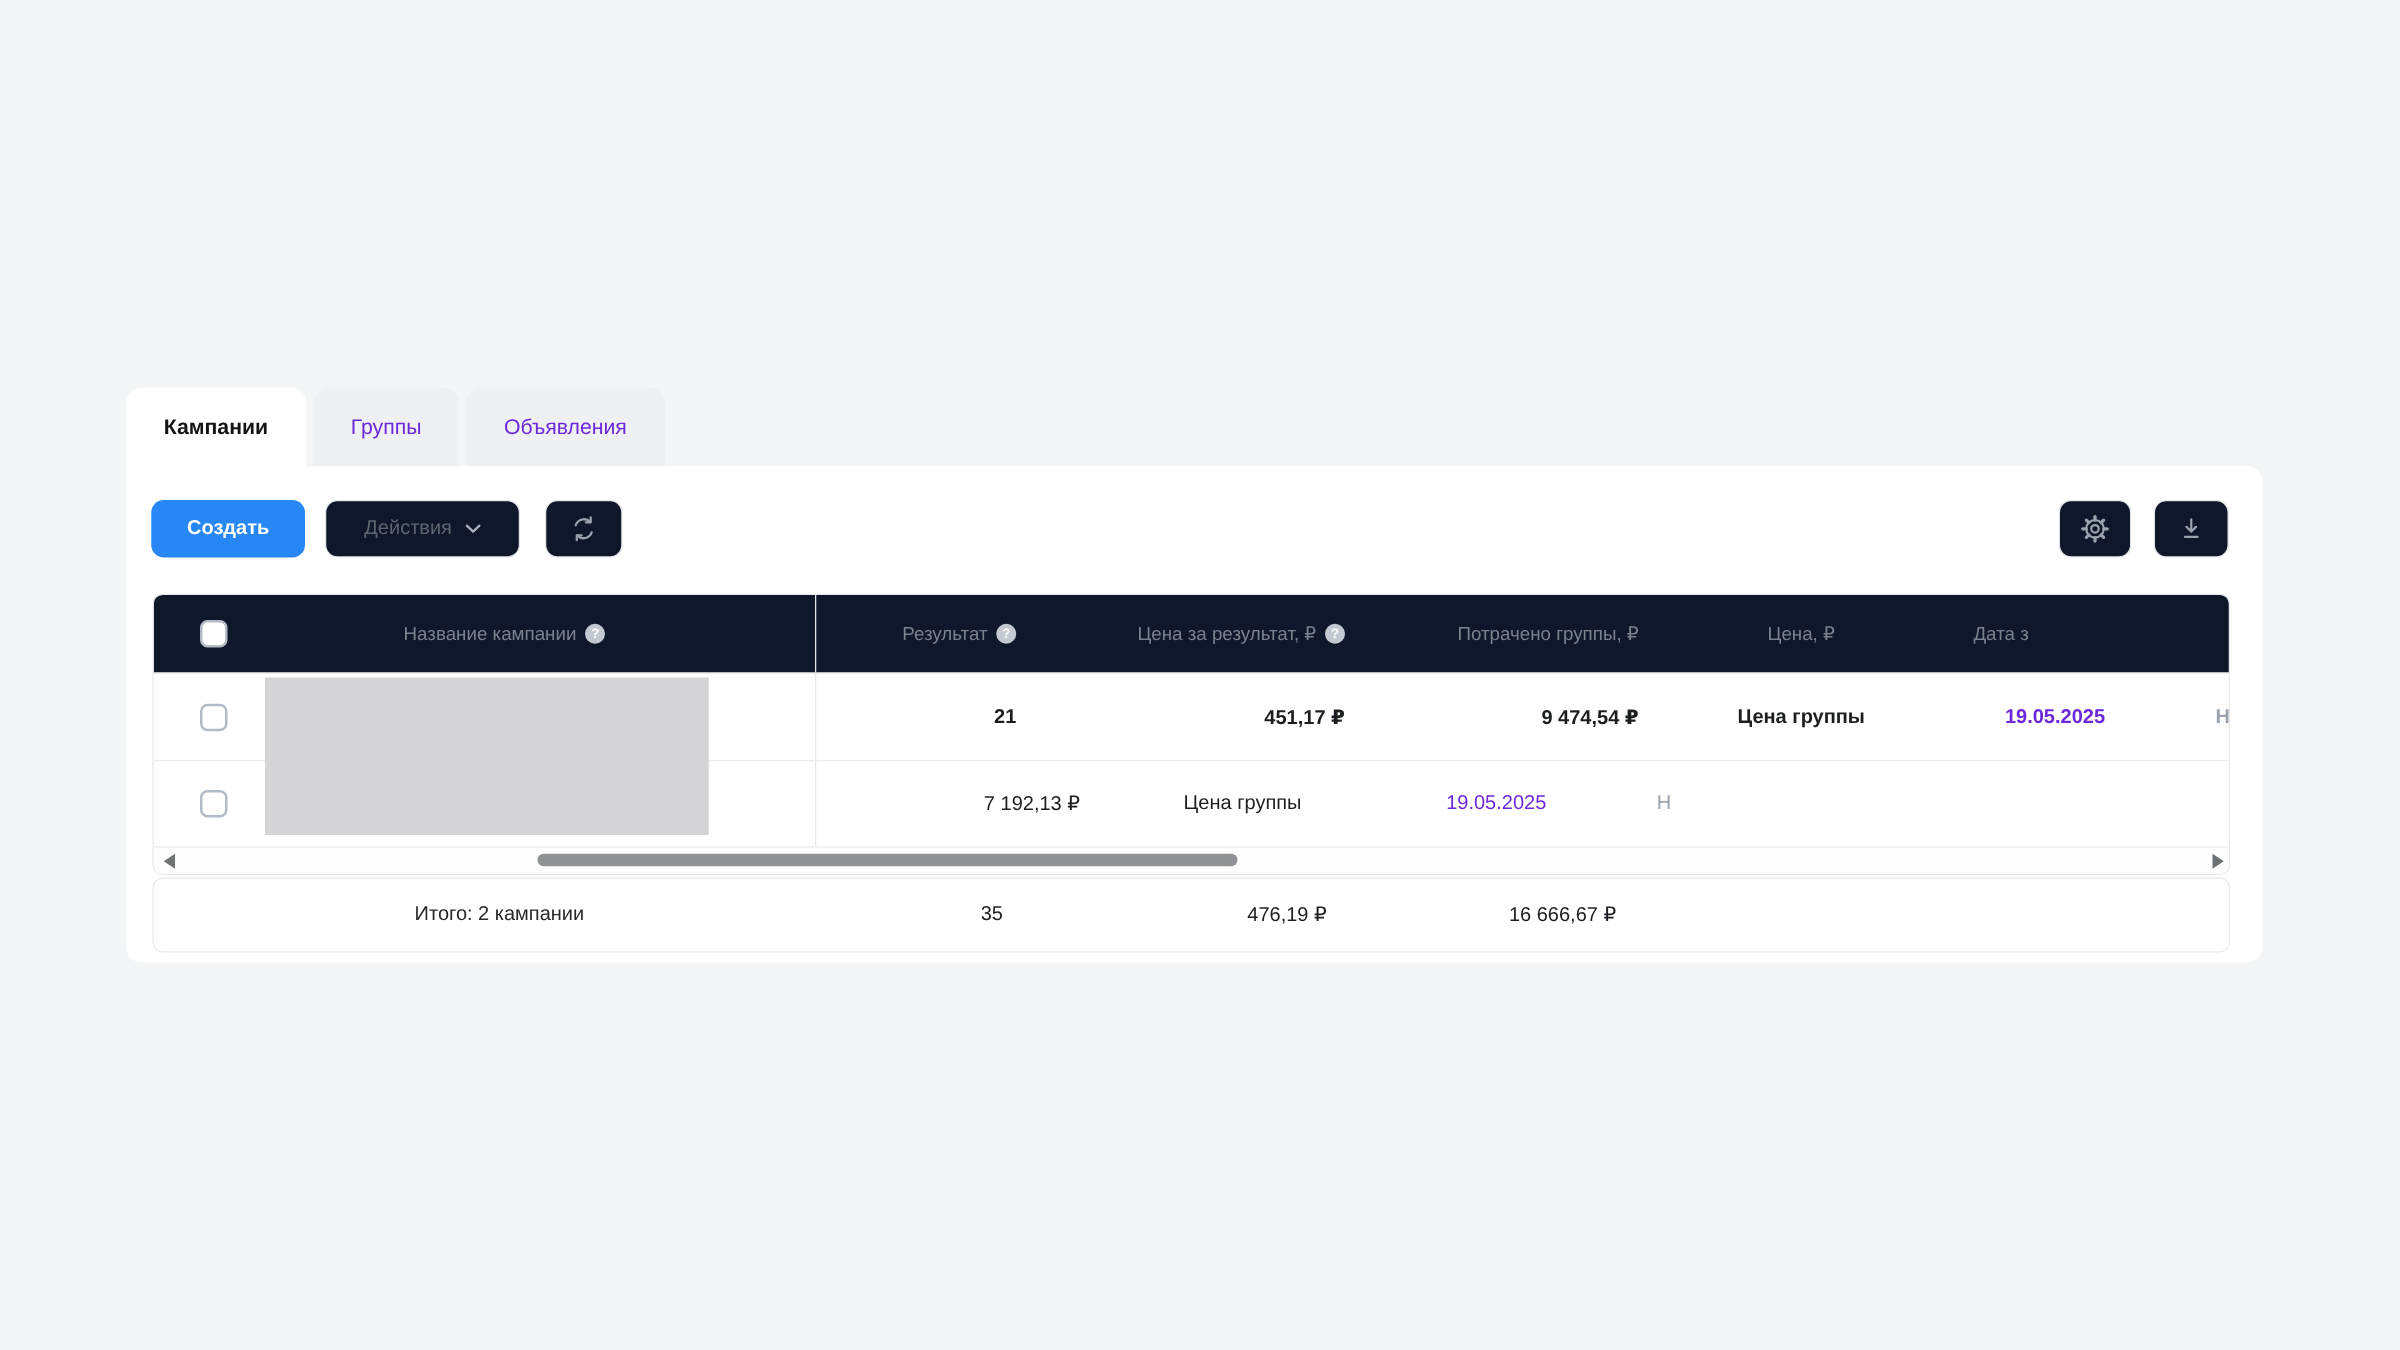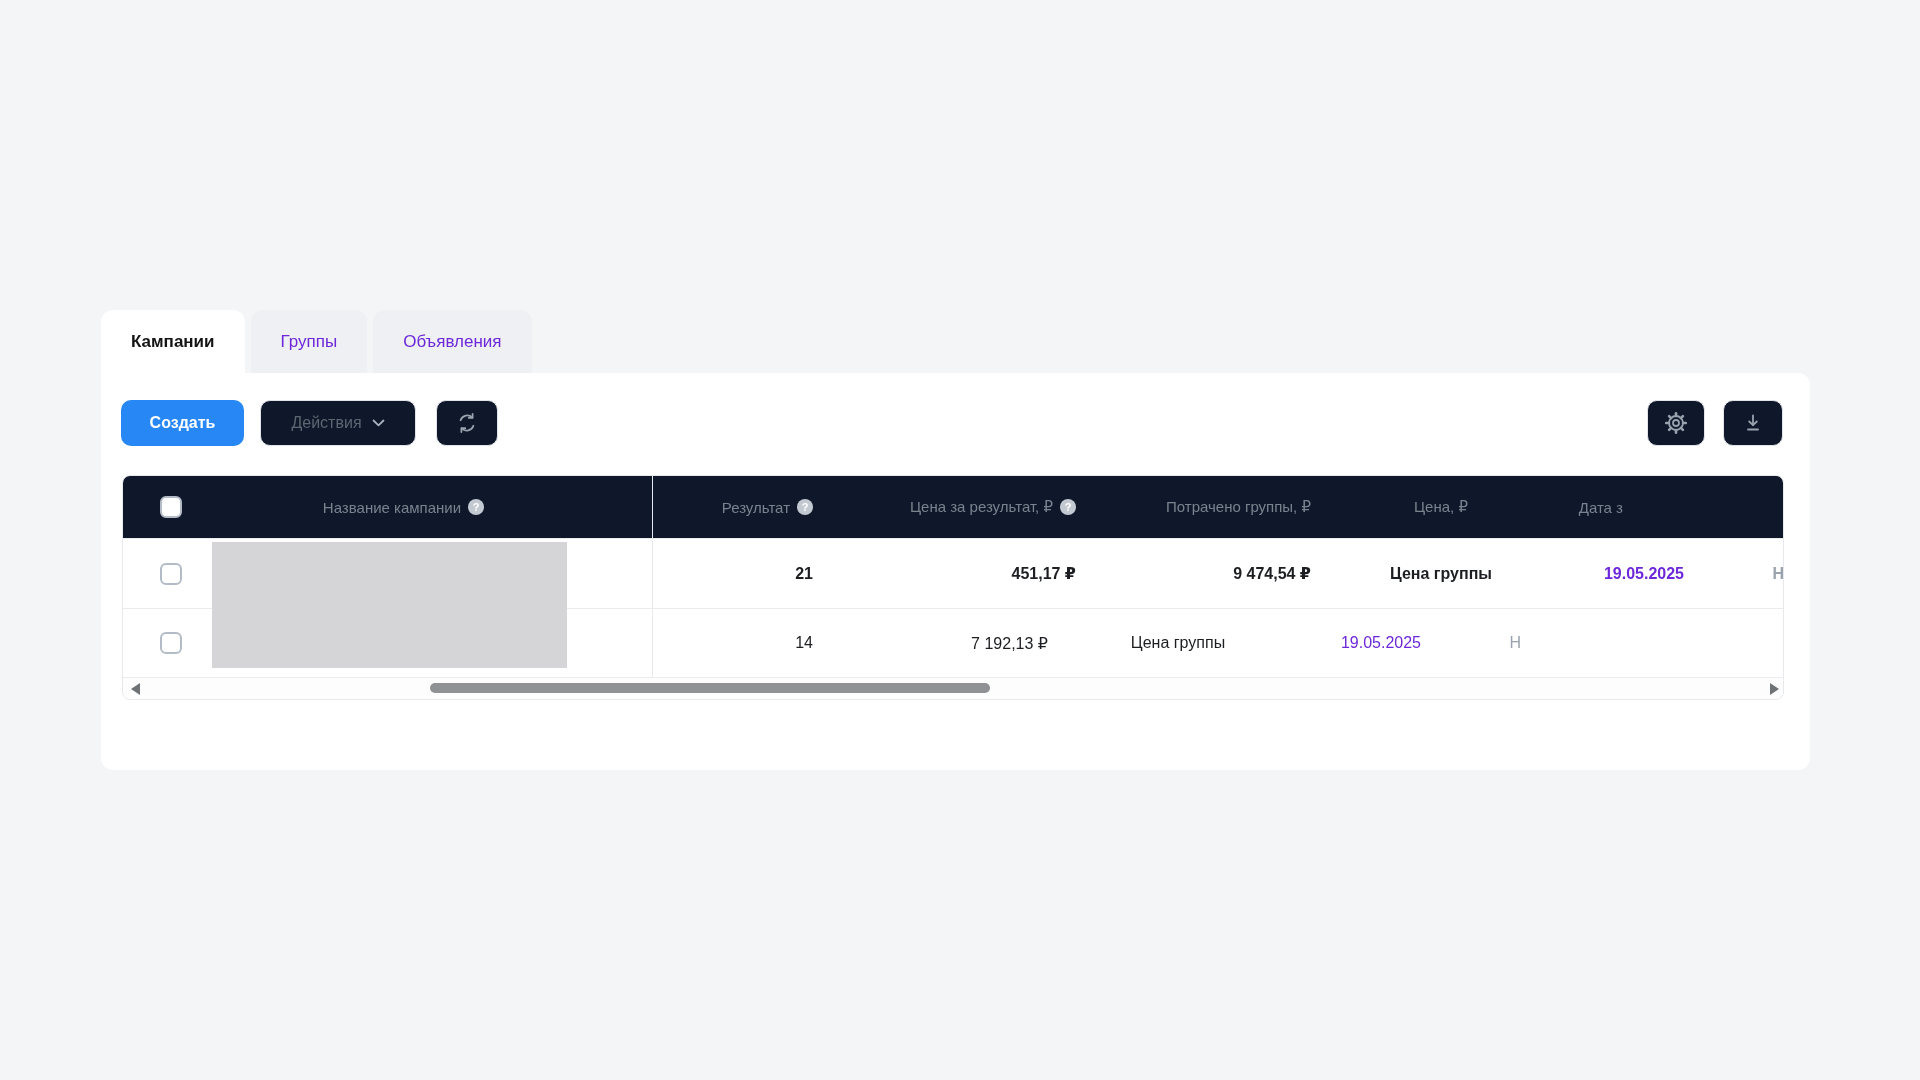--- a/index.html
+++ b/index.html
@@ -193,32 +193,42 @@
       </div>
       <div class="cell c-end muted">Н</div>
     </div>
 
     <div class="trow r2">
       <div class="cell c-check">
         <div class="checkbox"></div>
       </div>
       <div class="cell c-name"></div>
       <div class="cell c-spacer"></div>
-      <div class="cell c-result">14</div>
       <div class="cell c-spent">7 192,13 ₽</div>
       <div class="cell c-price">Цена группы</div>
       <div class="cell c-start">
         <span class="date-link">19.05.2025</span>
       </div>
       <div class="cell c-end muted">Н</div>
     </div>
 
     <div class="hscroll">
       <div class="arrow arrow-left"></div>
       <div class="hthumb"></div>
       <div class="arrow arrow-right"></div>
     </div>
   </div>
 
+  <div class="totals-box">
+    <div class="cell c-check"></div>
+    <div class="cell c-name">Итого: 2 кампании</div>
+    <div class="cell c-spacer" style="border-right:none"></div>
+    <div class="cell c-result">35</div>
+    <div class="cell c-cpr">476,19 ₽</div>
+    <div class="cell c-spent">16 666,67 ₽</div>
+    <div class="cell c-price"></div>
+    <div class="cell c-start"></div>
+    <div class="cell c-end"></div>
+  </div>
 
   <div class="redacted"></div>
 
 </div>
 
 </body></html>

